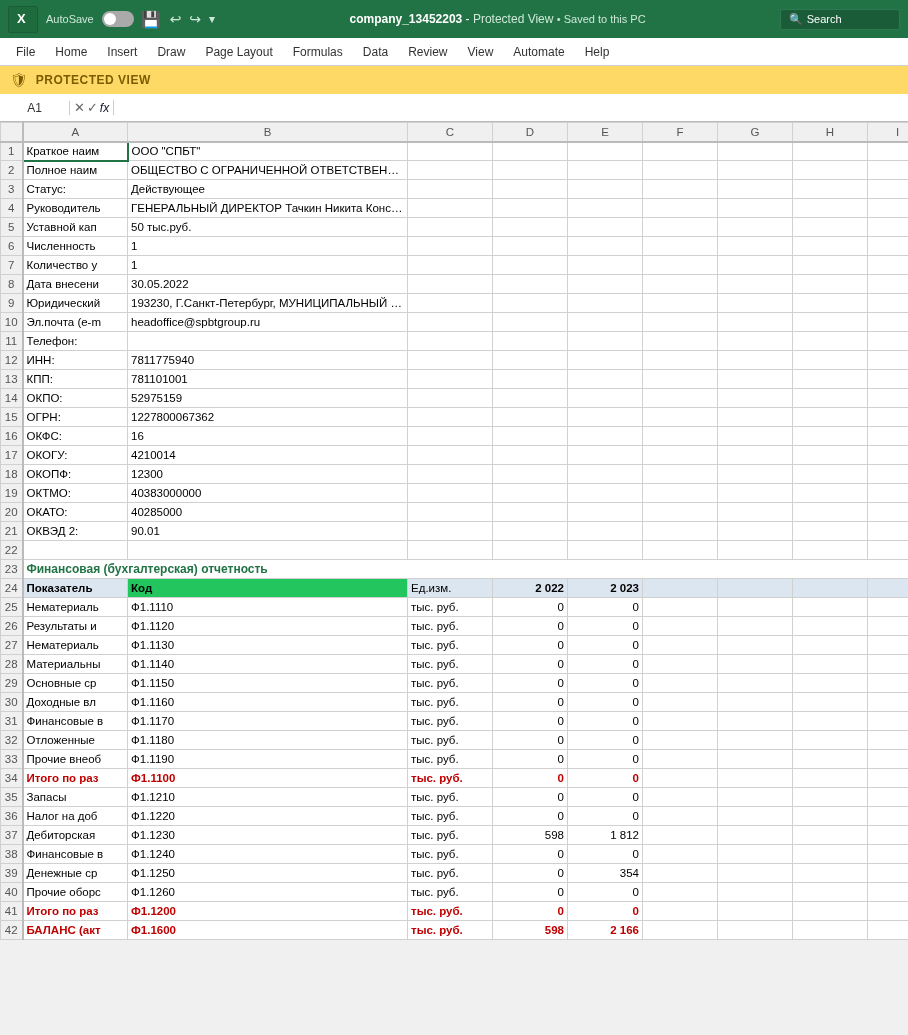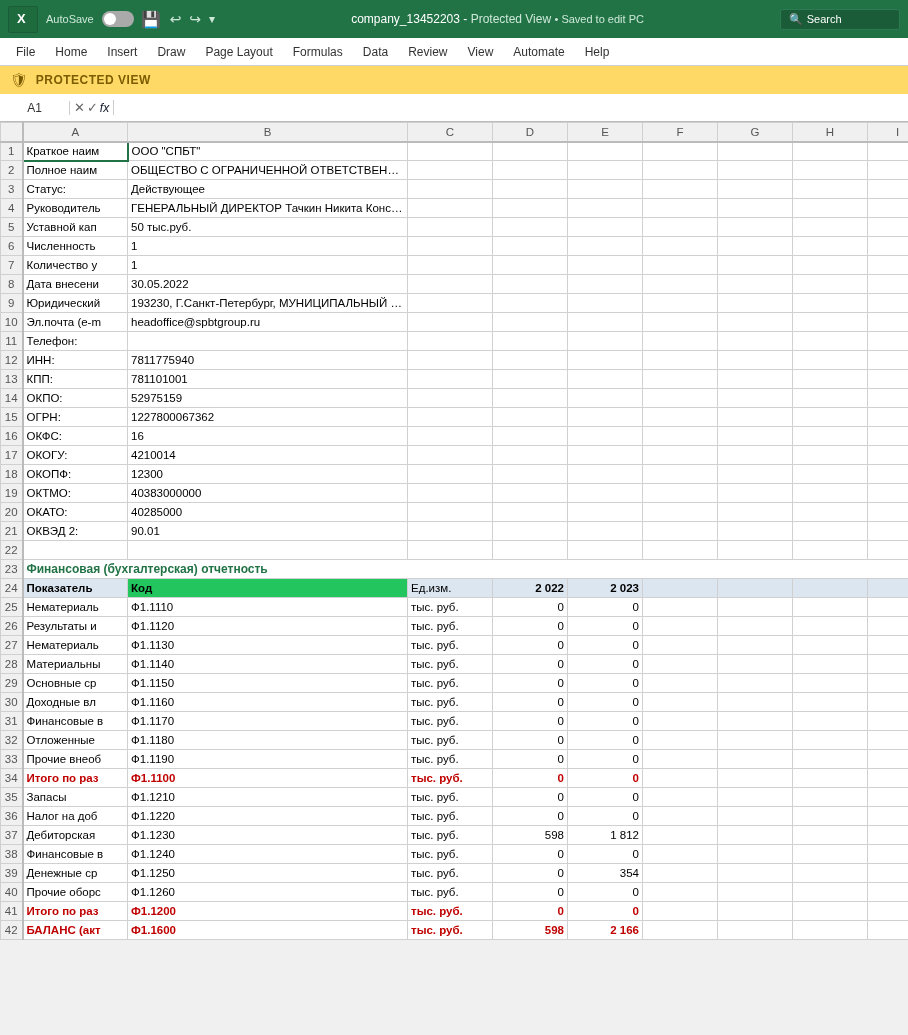--- a/index.html
+++ b/index.html
@@ -27,21 +27,21 @@
     }
     .autosave-toggle {
       width: 32px; height: 16px; background: #aaa; border-radius: 8px; position: relative; display: inline-block;
     }
     .autosave-toggle::after {
       content: ''; position: absolute; width: 12px; height: 12px; background: white; border-radius: 50%; top: 2px; left: 2px;
     }
     .title-center {
       flex: 1; text-align: center; font-size: 12px; color: white; font-weight: normal;
     }
-    .title-center span.filename { font-weight: 400; }
+    .title-center span.filename { font-weight: 700; }
     .title-center span.protected { color: #cde8d8; }
     .search-box {
       background: #1a5c38; border: 1px solid #2d7a52; border-radius: 3px;
       color: white; padding: 3px 8px; font-size: 11px; width: 120px;
       display: flex; align-items: center; gap: 4px;
     }
 
     
     .ribbon-menu {
       background: white; height: 28px; display: flex; align-items: center;
@@ -145,21 +145,21 @@
   <span style="font-size:11px;color:#cde8d8;">AutoSave</span>
   <span class="autosave-toggle"></span>
   <span style="font-size:16px;cursor:pointer;">💾</span>
   <span style="font-size:14px;cursor:pointer;color:#cde8d8;">↩</span>
   <span style="font-size:14px;cursor:pointer;color:#cde8d8;">↪</span>
   <span style="font-size:12px;cursor:pointer;color:#cde8d8;">▾</span>
   <span class="title-center">
     <span class="filename">company_13452203</span>
     <span> - </span>
     <span class="protected">Protected View</span>
-    <span style="font-size:11px;color:#cde8d8;">• Saved to edit PC</span>
+    <span style="font-size:11px;color:#cde8d8;">• Saved to this PC</span>
   </span>
   <div class="search-box">
     <span>🔍</span>
     <span style="font-size:11px;">Search</span>
   </div>
 </div>
 
 <div class="ribbon-menu">
   <span>File</span>
   <span>Home</span>

